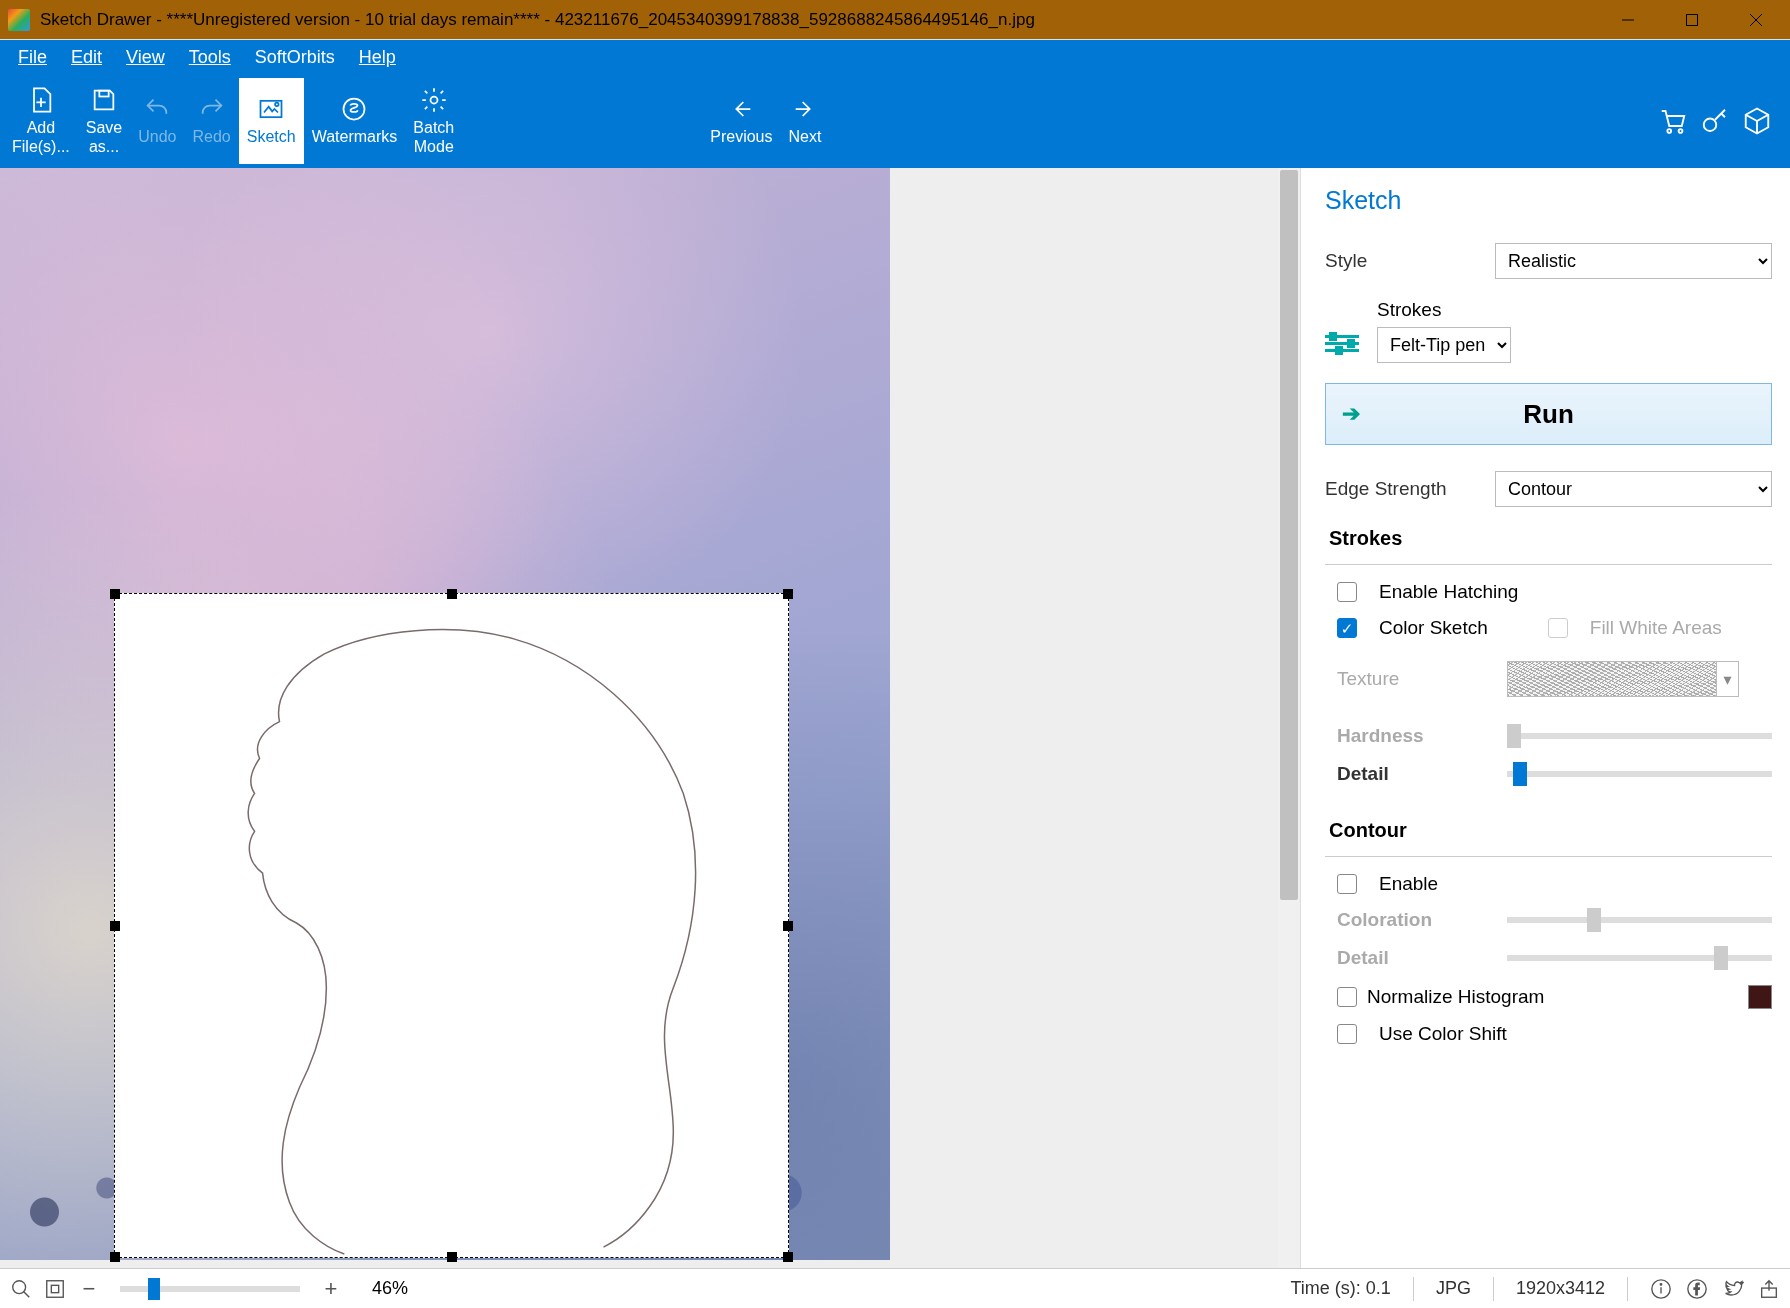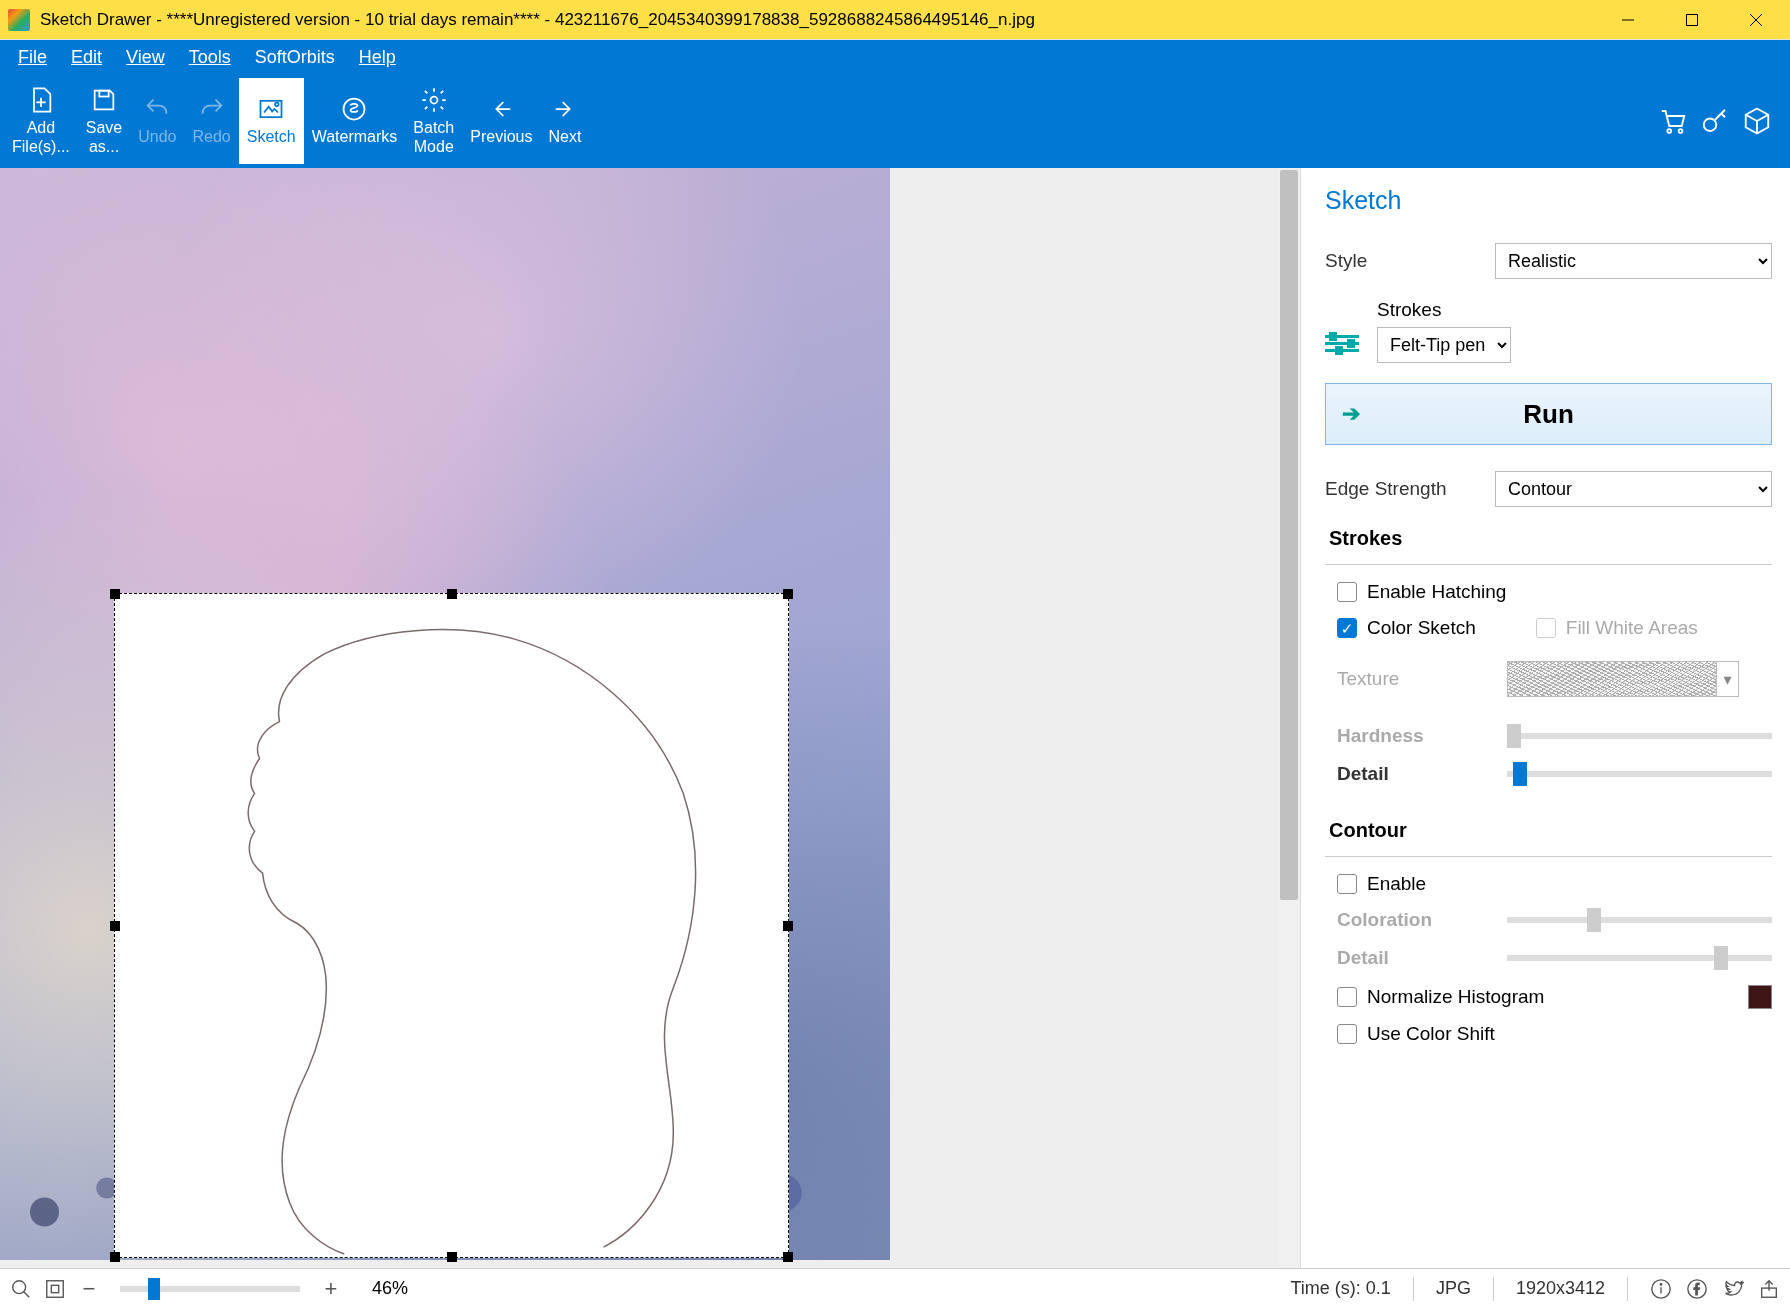--- a/index.html
+++ b/index.html
@@ -1,38 +1,38 @@
 <!DOCTYPE html>
 <html><head>
 <meta charset="utf-8">
 <style>
 * { margin:0; padding:0; box-sizing:border-box; font-family:"Segoe UI",Arial,sans-serif; }
 body { width:1790px; height:1308px; background:#fff; display:flex; flex-direction:column; overflow:hidden; }
 
 
-.titlebar { height:40px; background:#fde047; display:flex; align-items:center; padding:0 2px; border-bottom:1px solid #e0e0e0;}
+.titlebar { height:40px; background:#a16207; display:flex; align-items:center; padding:0 2px; border-bottom:1px solid #e0e0e0;}
 .titlebar-icon { width:22px; height:22px; margin:0 6px; background:linear-gradient(135deg,#e74c3c 0%,#f39c12 30%,#27ae60 60%,#3498db 100%); border-radius:2px;}
 .titlebar-text { flex:1; font-size:17px; color:#000; padding-left:4px;}
 .winbtns { display:flex; }
 .winbtn { width:64px; height:40px; display:flex; align-items:center; justify-content:center; cursor:pointer;}
 .winbtn svg { width:14px; height:14px; stroke:#000; stroke-width:1; fill:none;}
 
 
 .menubar { height:34px; background:#0078d4; display:flex; align-items:center; padding:0 6px;text-align:center;}
 .menubar-item { color:#fff; font-size:18px; padding:4px 12px; cursor:pointer;}
 .menubar-item .ul { text-decoration:underline;}
 
 
 .toolbar { height:94px; background:#0078d4; display:flex; align-items:center; padding:0 4px; position:relative;}
 .tb-btn { display:flex; flex-direction:column; align-items:center; justify-content:center; color:#fff; font-size:16px; padding:4px 8px; height:86px; cursor:pointer; text-align:center; line-height:1.2;}
 .tb-btn.active { background:#fff; color:#0078d4;}
 .tb-btn svg { width:28px; height:28px; stroke:currentColor; stroke-width:1.5; fill:none; margin-bottom:4px;}
 .tb-btn .txt{ white-space:pre-line;}
 .tb-disabled { color:#7fb8e6; }
-.tb-group-nav { display:flex;align-items:flex-end;}
+.tb-group-nav { margin-left:240px; display:flex;align-items:flex-end;}
 .tb-right { margin-left:auto; display:flex; align-items:center; gap:12px; padding-right:14px;}
 .tb-right svg { width:30px; height:30px; stroke:#fff; stroke-width:1.5; fill:none; cursor:pointer;}
 
 
 .main { flex:1; display:flex; overflow:hidden;}
 .canvas-area { flex:1; position:relative; overflow:hidden; background:#eee;}
 .canvas-bg { position:absolute; left:0; top:0; width:890px; height:1092px;
   background:
    radial-gradient(circle at 20% 25%, rgba(255,200,220,.5), transparent 35%),
    radial-gradient(circle at 55% 15%, rgba(255,210,230,.4), transparent 30%),
@@ -73,21 +73,21 @@
 .presets-icon .bar:nth-child(1)::after{ left:4px;}
 .presets-icon .bar:nth-child(2)::after{ right:4px;}
 .presets-icon .bar:nth-child(3)::after{ left:10px;}
 .presets-col { flex:1;}
 .presets-lbl { font-size:19px; margin-bottom:6px;}
 .run-btn { width:100%; height:62px; border:1px solid #7fb8e6; background:linear-gradient(#eaf4fc,#dceefa); font-size:26px; font-weight:600; cursor:pointer; display:flex; align-items:center; justify-content:center; position:relative; margin-bottom:26px;}
 .run-btn .arrow{ position:absolute; left:16px; color:#00a090; font-size:22px; font-weight:bold;}
 
 .group-title { font-size:20px; font-weight:600; margin:10px 0 14px 4px;}
 .group { border-top:1px solid #ccc; padding:16px 0 8px 12px; margin-bottom:4px;}
-.chk-row { display:flex; align-items:center; font-size:19px; margin-bottom:14px;}
+.chk-row { display:flex; align-items:center; font-size:19px; margin-bottom:14px;gap:12px;}
 .chk { width:20px; height:20px; border:1.5px solid #888; border-radius:3px; margin-right:10px; display:inline-flex; align-items:center; justify-content:center; cursor:pointer;}
 .chk.checked { background:#0078d4; border-color:#0078d4;}
 .chk.checked::after{ content:"✓"; color:#fff; font-size:15px; line-height:1;}
 .chk.dim { border-color:#ccc;}
 .chk-label.dim{ color:#aaa;}
 .chk-pair { display:flex; gap:60px;}
 .texture-row { display:flex; align-items:center; margin:8px 0 28px;}
 .texture-row .row-label{ color:#aaa;}
 .texture-box { width:210px; height:36px; border:1px solid #bbb; background:
   repeating-linear-gradient(25deg, #aaa 0 1px, transparent 1px 3px),

